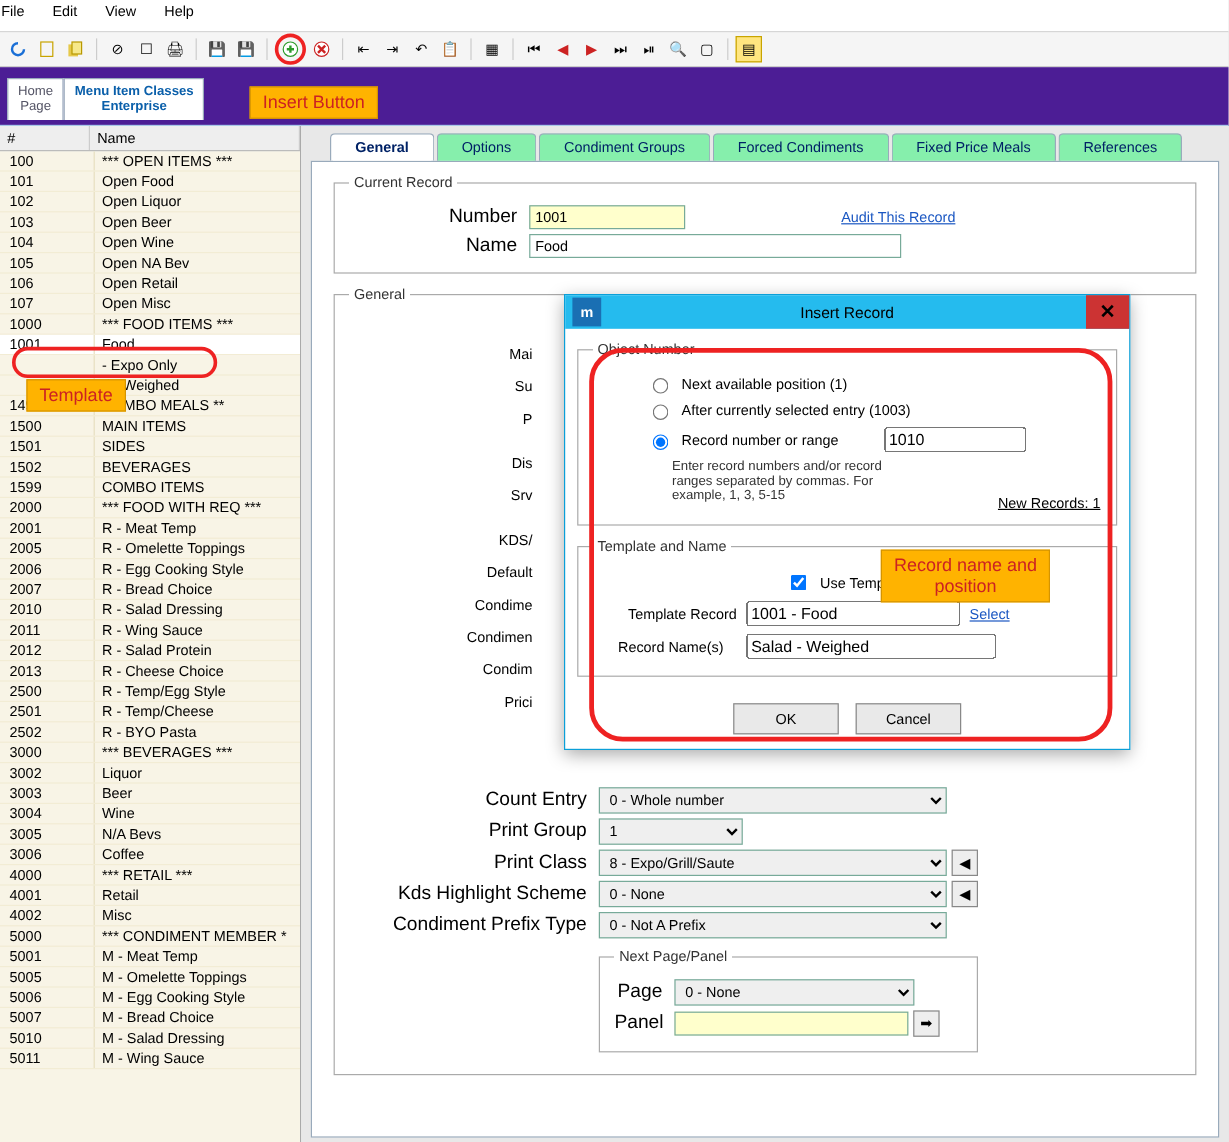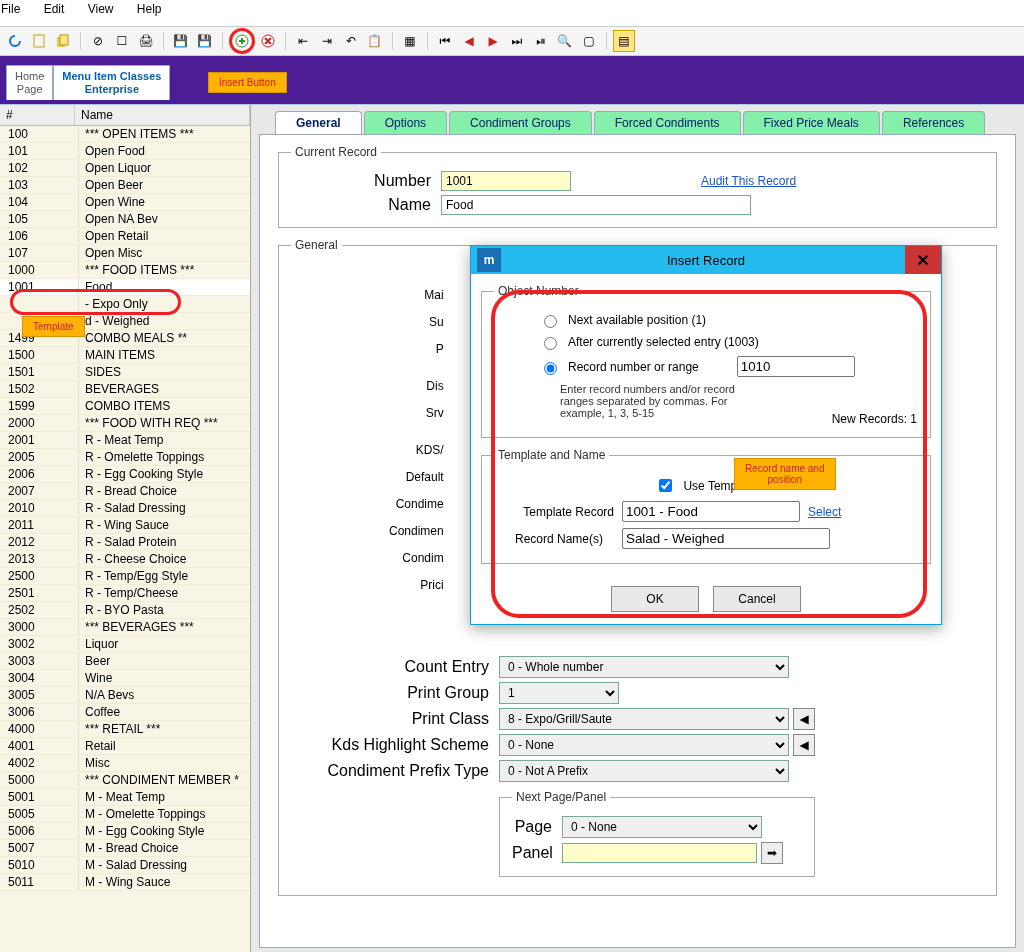--- a/index.html
+++ b/index.html
@@ -27,21 +27,21 @@
 .gridHead{display:flex;background:#eee;border-bottom:1px solid #bbb;font-size:12px;}
 .gridHead div{padding:3px 6px;border-right:1px solid #ccc;}
 .gridBody{flex:1;overflow-y:auto;font-size:12px;}
 .grow{display:flex;border-bottom:1px solid #f2ecd4;}
 .grow .cnum{width:62px;padding:1px 8px;border-right:1px solid #e6dfc0;}
 .grow .cname{flex:1;padding:1px 6px;}
 .grow.sel{background:#fff;}
 
 
 .red-oval{position:absolute;border:3px solid #e22;border-radius:18px;pointer-events:none;}
-.annotation{position:absolute;background:#ffb300;border:1px solid #d59400;color:#c22;font-size:10px;padding:4px 10px;font-weight:500;}
+.annotation{position:absolute;background:#ffb300;border:1px solid #d59400;color:#c22;font-size:15px;padding:4px 10px;font-weight:500;}
 
 
 .rightPane{flex:1;background:#e8e8e8;position:relative;}
 .tabStrip{display:flex;gap:2px;padding:6px 6px 0 24px;background:#e8e8e8;}
 .rt{padding:4px 20px;border:1px solid #9ab;border-bottom:none;background:#86efac;color:#026;border-radius:4px 4px 0 0;font-size:12px;}
 .rt.active{background:#fff;font-weight:bold;}
 .formArea{margin:0 8px 8px 8px;background:#fff;border:1px solid #9ab;padding:10px 16px;height:calc(100% - 48px);overflow:hidden;box-sizing:border-box;}
 fieldset{border:1px solid #aaa;margin-bottom:10px;padding:8px 12px;}
 legend{padding:0 4px;color:#333;}
 .frow{display:flex;align-items:center;margin:4px 0;}
@@ -53,21 +53,21 @@
 
 .modal{position:absolute;left:470px;top:245px;width:470px;background:#fff;border:1px solid #0a9fd8;box-shadow:0 4px 14px rgba(0,0,0,.35);}
 .modal .title{background:#25bbee;height:28px;display:flex;align-items:center;}
 .modal .title .micon{width:24px;height:24px;background:#1a6fb3;color:#fff;display:flex;align-items:center;justify-content:center;font-weight:bold;margin:0 6px;}
 .modal .title .tlabel{flex:1;text-align:center;font-size:13px;color:#000;}
 .modal .title .closex{width:36px;height:28px;background:#c33;display:flex;align-items:center;justify-content:center;color:#000;font-size:16px;font-weight:bold;}
 .modal fieldset{margin:10px;}
 .mrow{margin:6px 10px;display:flex;align-items:center;gap:8px;font-size:12px;}
 .mrow .rad{margin-left:40px;}
 .helper{margin-left:66px;font-size:11px;color:#333;width:200px;}
-.newrec{position:absolute;right:24px;top:128px;font-size:12px;}
+.newrec{position:absolute;right:24px;top:128px;font-size:12px;text-decoration:underline;}
 .mbtns{display:flex;justify-content:center;gap:14px;padding:12px;}
 .mbtns button{width:88px;height:26px;background:#e9e9e9;border:1px solid #888;font-size:12px;}
 
 .red-round-box{position:absolute;border:4px solid #e22;border-radius:28px;pointer-events:none;}
 
 
 .gridBody::-webkit-scrollbar{width:15px;}
 .gridBody::-webkit-scrollbar-thumb{background:#c8c8c8;border:1px solid #999;}
 .gridBody::-webkit-scrollbar-track{background:#eee;}
 </style>

